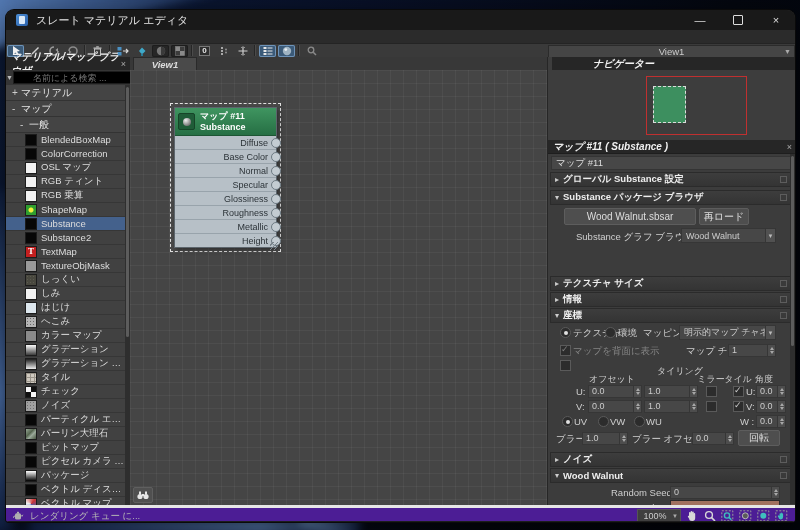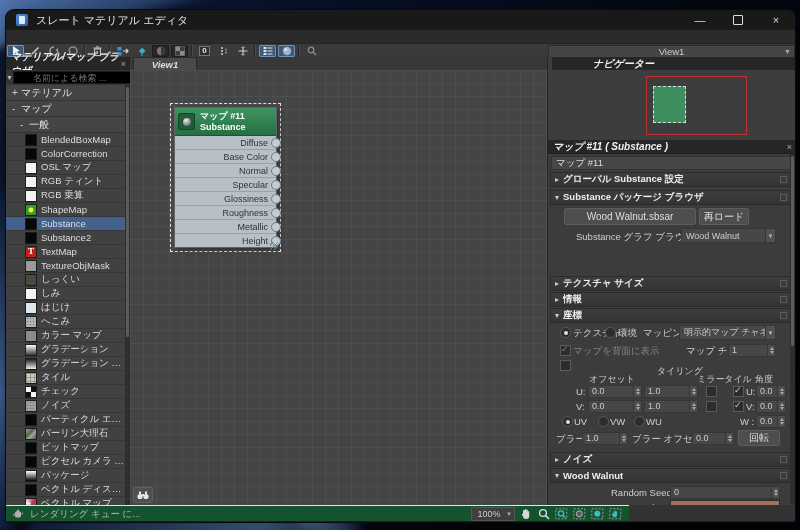--- a/index.html
+++ b/index.html
@@ -155,21 +155,21 @@
   .tri-dn{width:0;height:0;border-left:2.5px solid transparent;border-right:2.5px solid transparent;border-top:3px solid #a8a8a8;}
   .cb{position:absolute;width:9px;height:9px;background:#2c2c2c;border:1px solid #5a5a5a;}
   .cb.checked::after{content:"✓";position:absolute;left:0px;top:-2px;font-size:9px;color:#cccccc;}
   .cb.checked.dim::after{color:#7e7e7e;}
   .radio{position:absolute;width:9px;height:9px;border-radius:50%;background:#2c2c2c;border:1px solid #5a5a5a;}
   .radio.sel::after{content:"";position:absolute;left:2.5px;top:2.5px;width:4px;height:4px;border-radius:50%;background:#e0e0e0;}
   .colheader{position:absolute;font-size:9px;color:#cfcfcf;transform:translateX(-50%);white-space:nowrap;}
   .colorsw{position:absolute;border:1px solid #2a2a2a;}
 
   
-  .statusbar{position:absolute;left:0;top:495px;width:623px;height:16px;background:#14532d;border-top:1px solid #e5e5e5;
+  .statusbar{position:absolute;left:0;top:495px;width:789px;height:16px;background:#4c1d95;border-top:3px solid #e5e5e5;
              display:flex;align-items:center;}
   .status-left{display:flex;align-items:center;margin-left:6px;font-size:9.5px;color:#b5b5b5;gap:5px;}
   .status-right{margin-left:auto;display:flex;align-items:center;gap:3px;margin-right:6px;}
   .zoom-combo{width:42px;height:12px;background:#3f3f3f;border:1px solid #555555;display:flex;align-items:center;
               font-size:9px;color:#cccccc;}
   .zoom-combo .zval{flex:1;text-align:center;}
   .zoom-combo .zarr{font-size:6px;color:#aaaaaa;margin-right:2px;}
   .sicon{width:15px;height:13px;display:flex;align-items:center;justify-content:center;}
 
   .bottom-edge{position:absolute;left:0;top:511px;width:789px;height:1px;background:#1d1d1d;}

